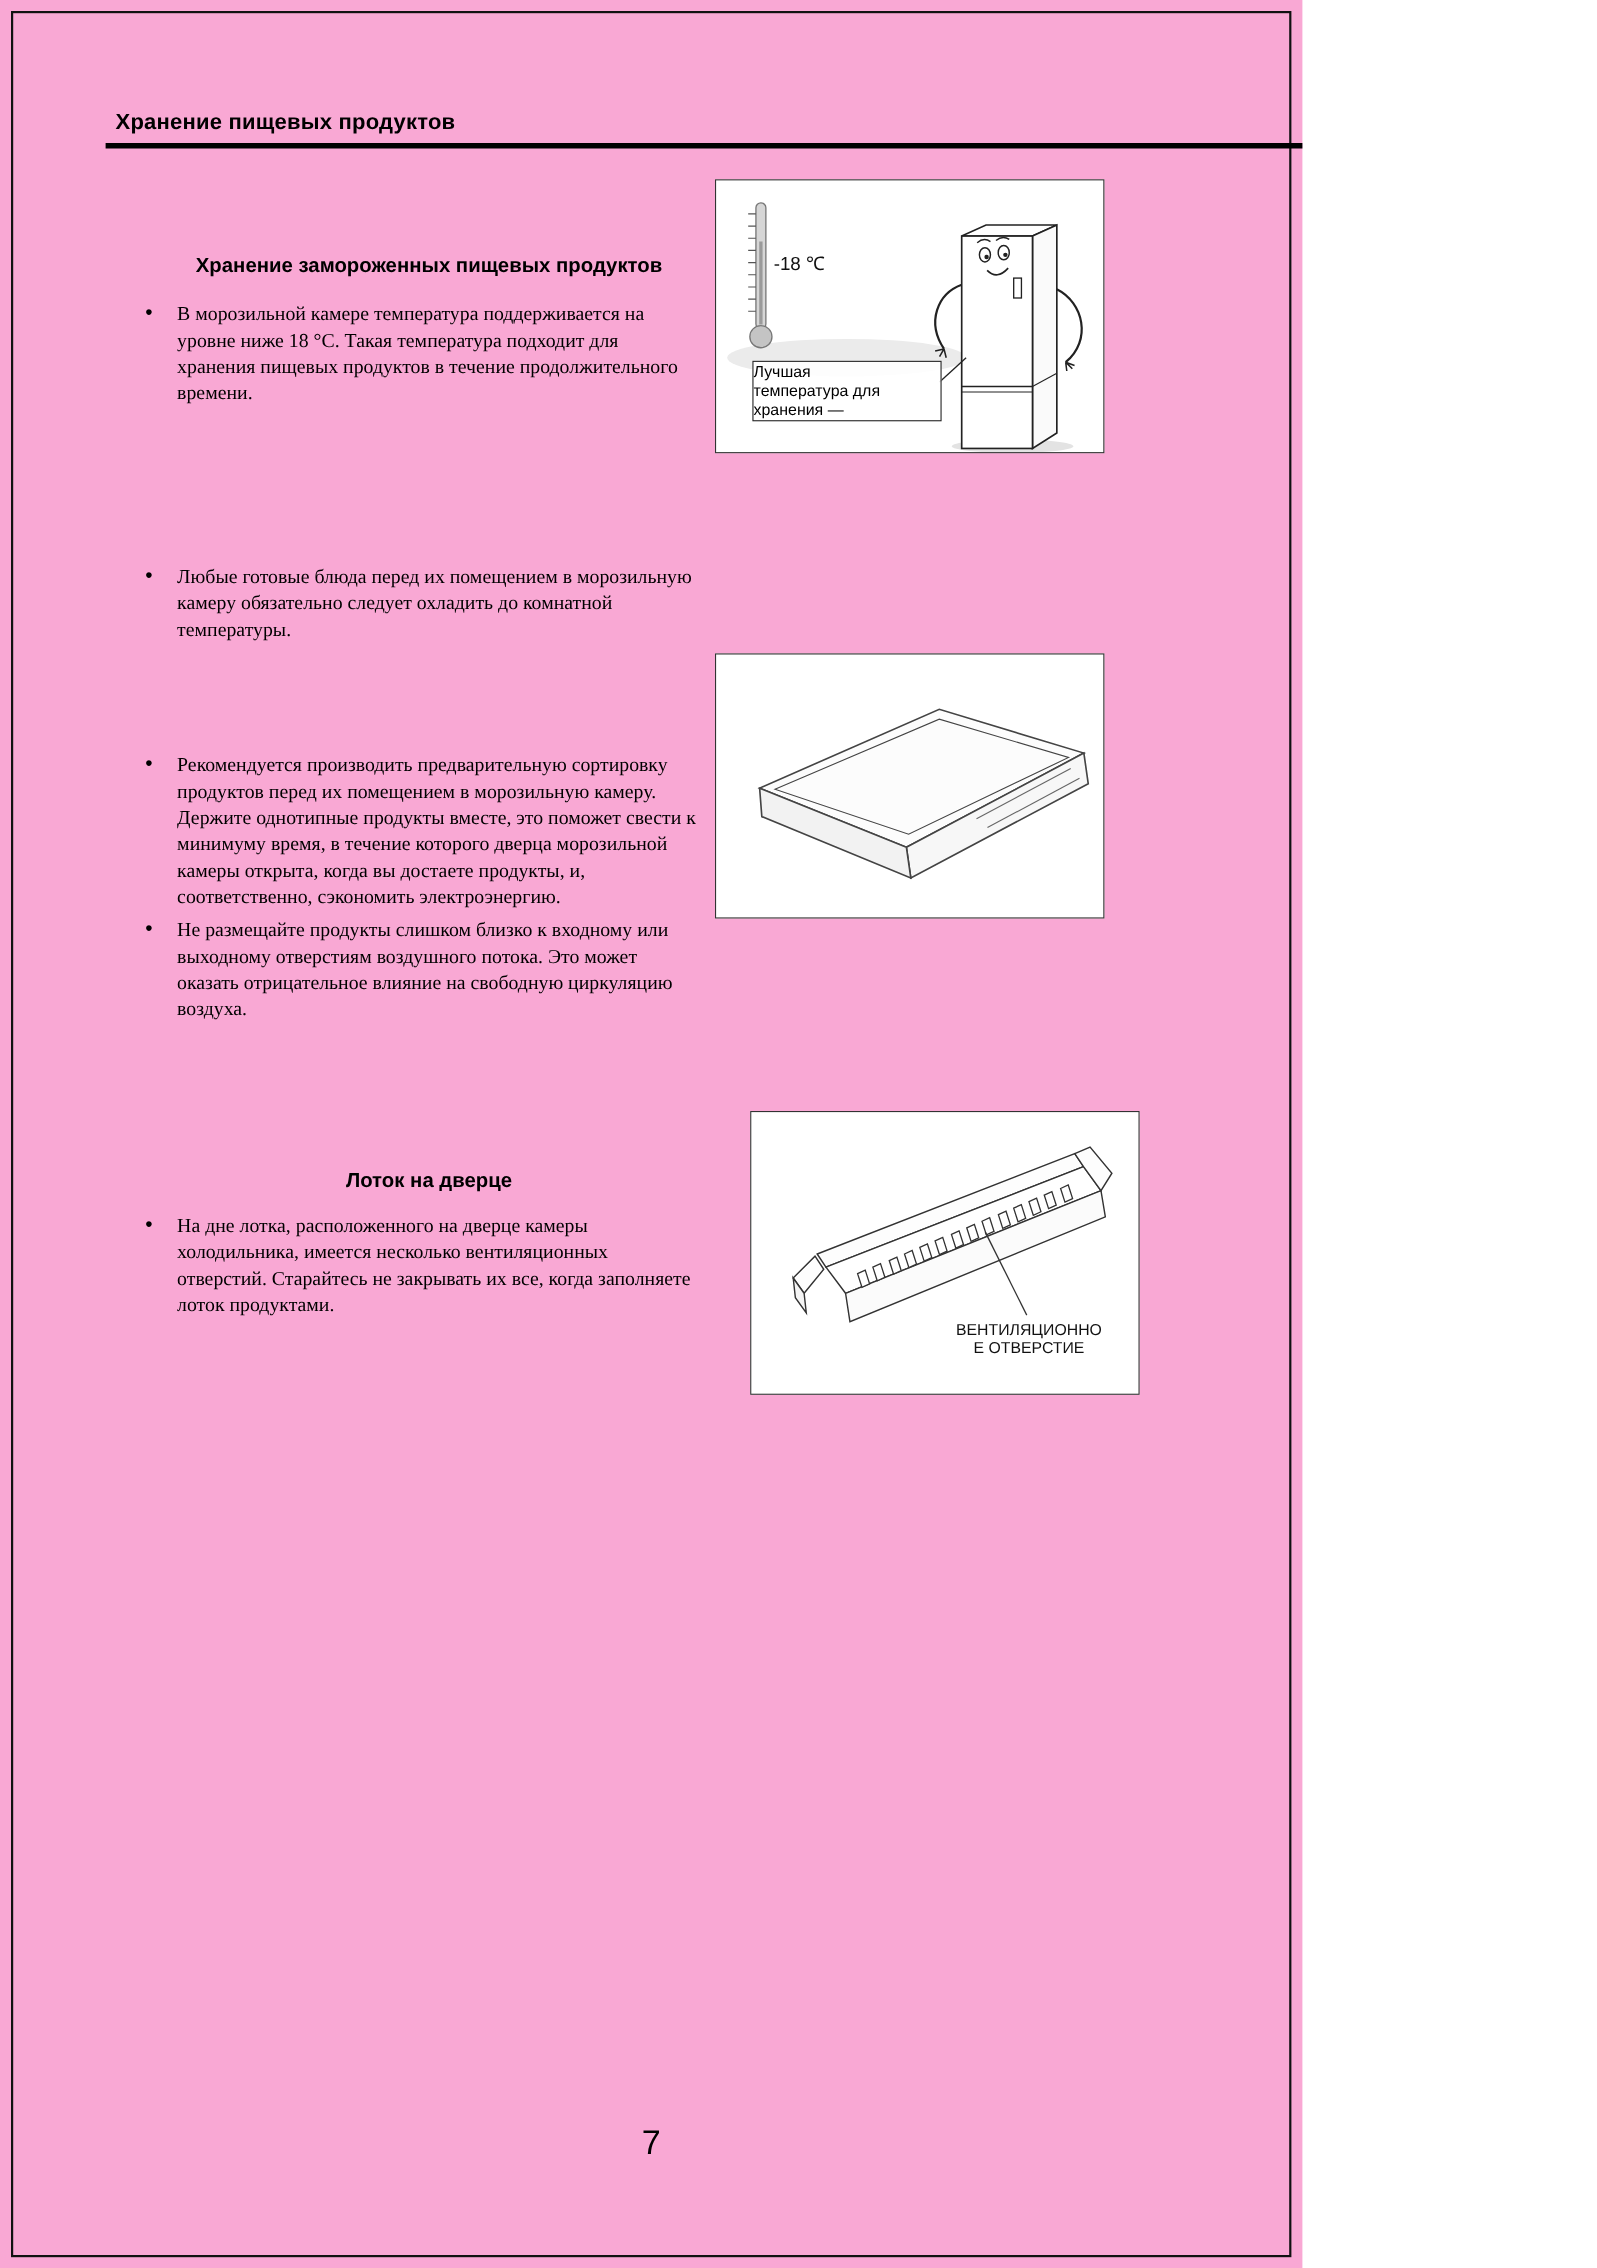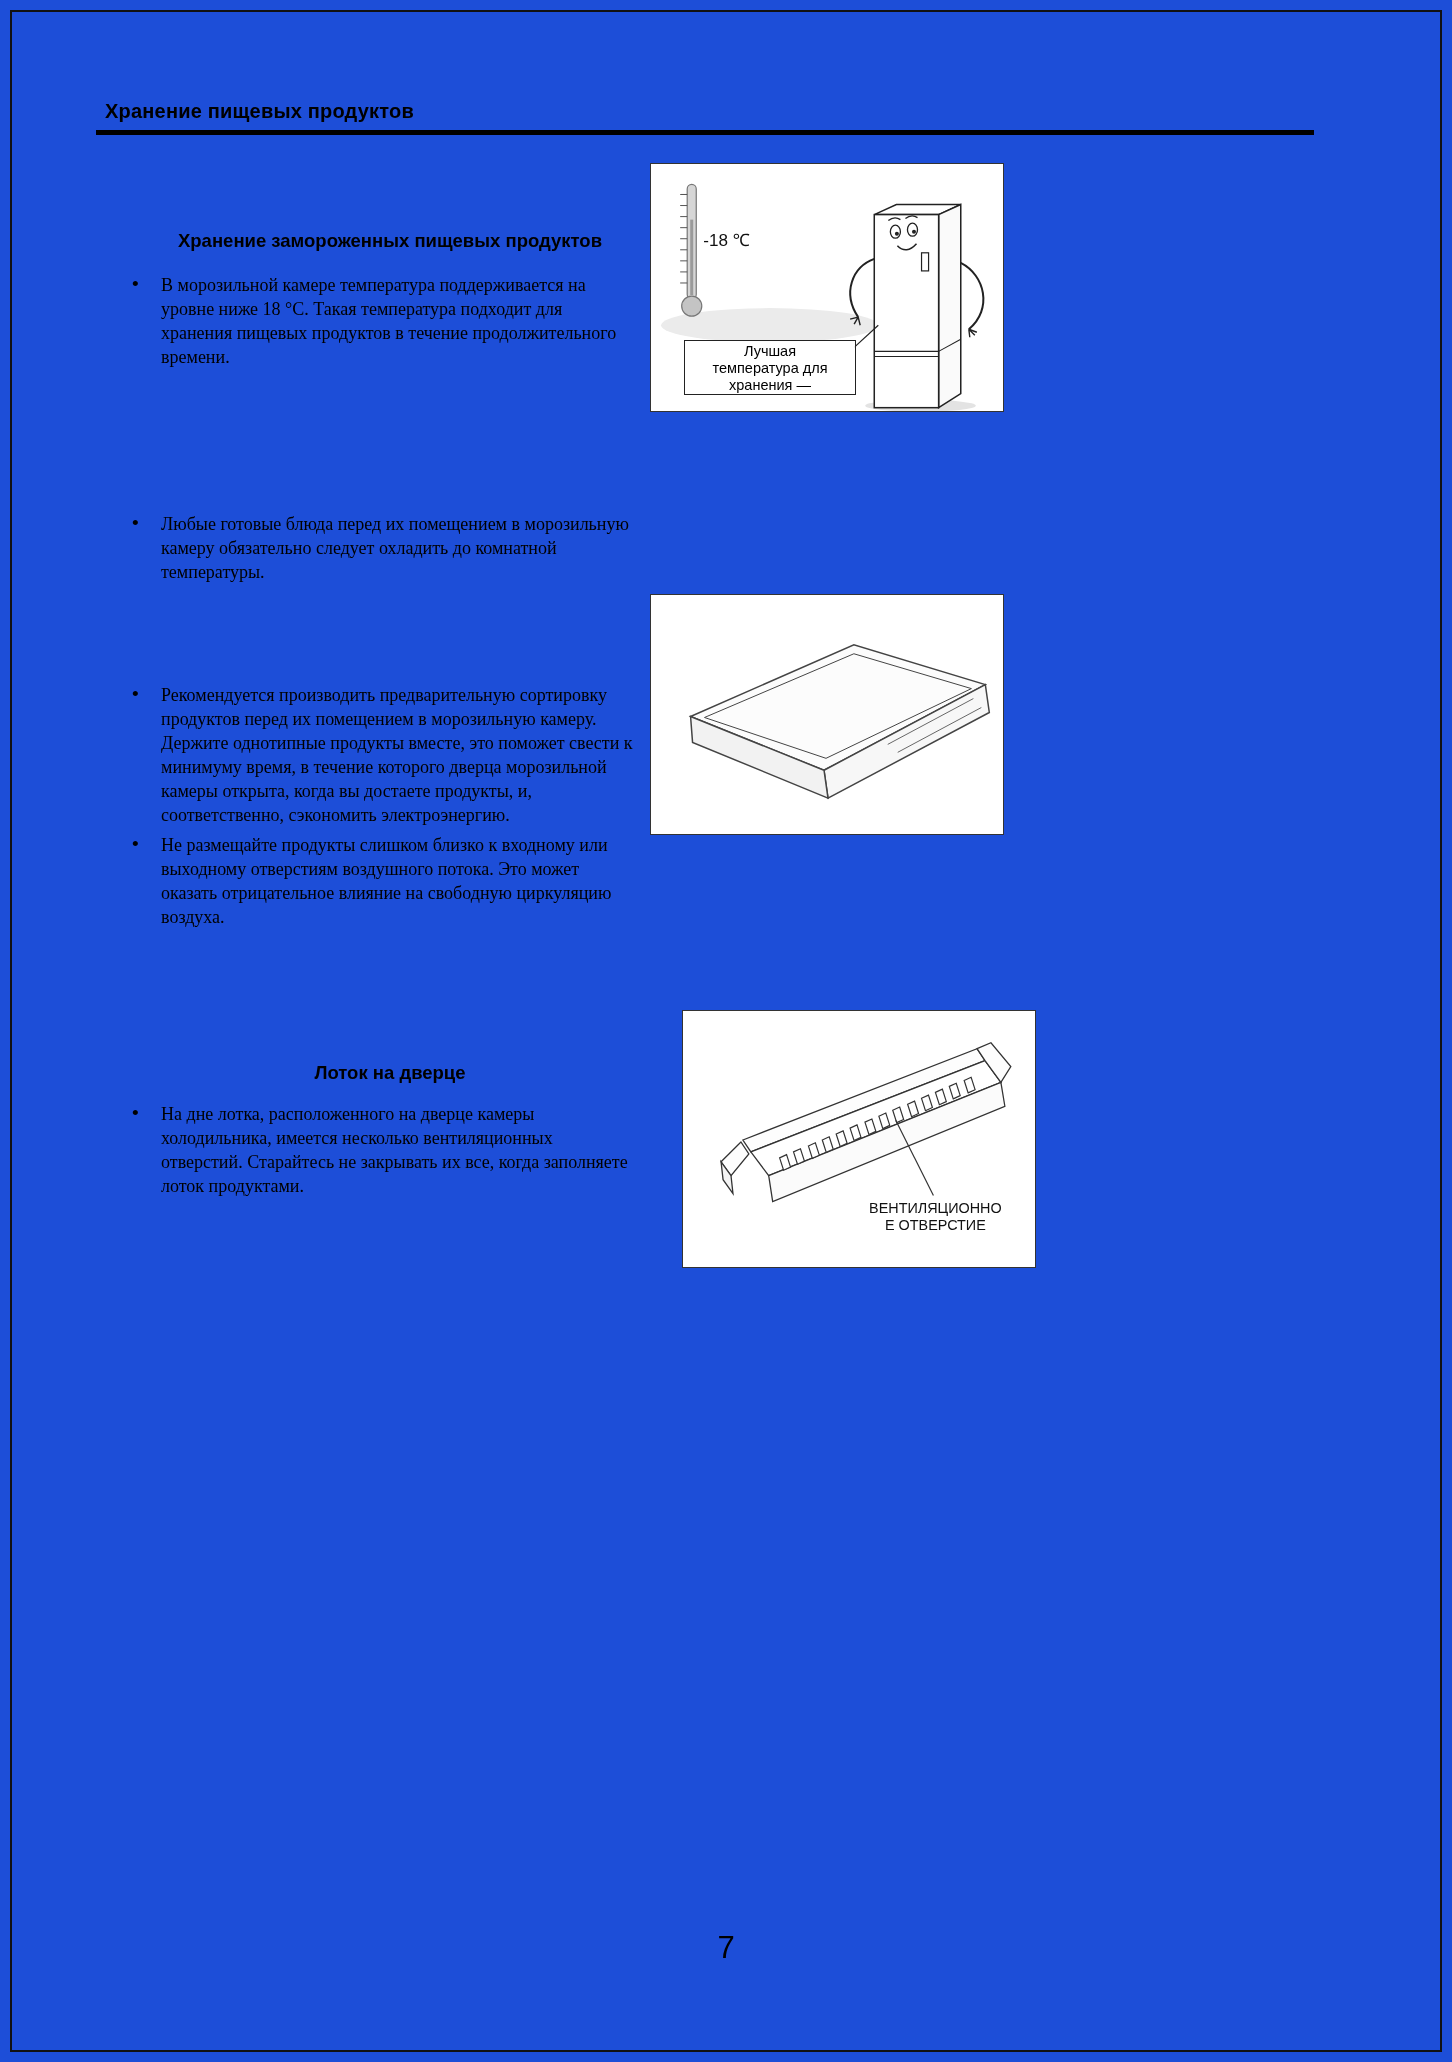--- a/index.html
+++ b/index.html
@@ -1,22 +1,22 @@
 <!DOCTYPE html>
 <html><head>
 <meta charset="utf-8">
 <style>
   * { margin:0; padding:0; box-sizing:border-box; }
   html,body { background:#ffffff; }
   body { font-family:"Liberation Sans", sans-serif; color:#000; }
 
   .page {
     position:relative;
-    width:1452px; height:2062px;
-    background:#1d4ed8;
+    width:1184px; height:2062px;
+    background:#f9a8d4;
     overflow:hidden;
   }
   .page-border {
     position:absolute; left:10px; top:10px; right:10px; bottom:10px;
     border:2px solid #111;
     pointer-events:none;
   }
 
   .doc-header { position:absolute; left:96px; top:100px; width:1218px; }
   .doc-title  { font-size:20px; font-weight:bold; padding-left:9px; letter-spacing:.2px; }
@@ -40,23 +40,23 @@
     background:#fff; border:1.5px solid #333;padding-left:24px;
   }
   #fig-temp   { top:163px; height:249px; }
   #fig-drawer { top:594px; height:241px; }
   #fig-tray   { top:1010px; height:258px;margin-left:32px; }
   .figure svg { position:absolute; left:0; top:0; width:100%; height:100%; }
 
   svg text { font-family:"Liberation Sans", sans-serif; fill:#111; }
 
   .callout {
-    position:absolute; left:33px; top:176px; width:172px; height:55px;
+    position:absolute; left:33px; top:164px; width:172px; height:55px;
     border:1.5px solid #222; background:rgba(255,255,255,.88);
-    overflow:hidden; text-align:center;
+    overflow:hidden; text-align:left;
     font-size:14.5px; line-height:17px; padding-top:2px;
   }
 
   .page-number {
     position:absolute; top:1930px; left:0; width:100%;
     text-align:center; font-size:31px;
   }
 </style>
 </head>
 <body>

